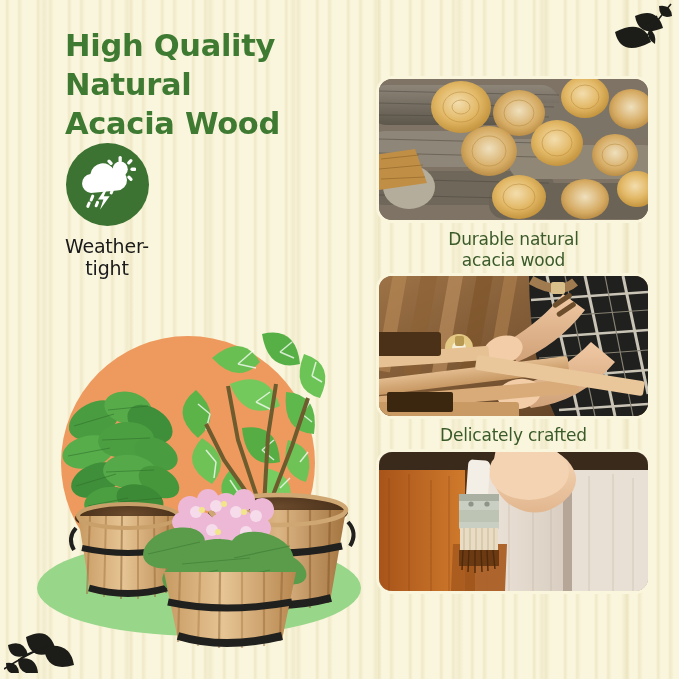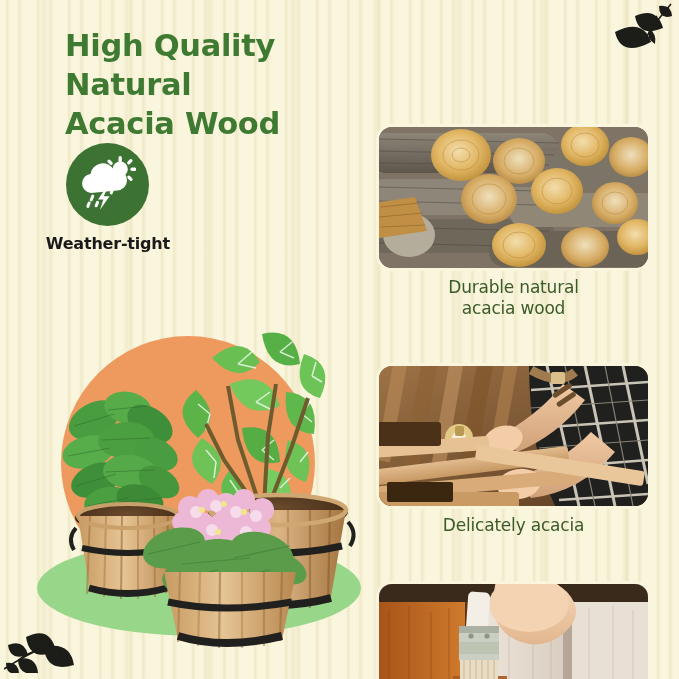--- a/index.html
+++ b/index.html
@@ -74,46 +74,45 @@
     height: 83px;
     border-radius: 50%;
     background: #3d7332;
     margin: 0 auto 9px auto;
     display: flex;
     align-items: center;
     justify-content: center;
   }
   .feature-label {
     font-family: "DejaVu Sans", sans-serif;
-    font-size: 16px;
-    font-weight: 700;
+    font-size: 19px;
+    font-weight: 400;
     line-height: 1.18;
     color: #1a1a1a;
     letter-spacing: -0.2px;
-    text-align: right;
   }
 
   
   .hero {
     position: absolute;
     left: 16px;
     top: 320px;
     width: 356px;
     height: 330px;
   }
   .hero svg { display: block; }
 
   
   .right-col {
     position: absolute;
     left: 379px;
     top: 79px;
     width: 288px;
   }
-  .photo-block { margin-bottom: 6px; margin-top: 48px; }
+  .photo-block { margin-bottom: 6px; }
   .photo-card {
     width: 269px;
     height: 141px;
     border-radius: 13px;
     overflow: hidden;
     box-shadow: 0 0 0 3px #faf6dd;
     background: #8a7358;
   }
   .photo-card svg { display: block; }
   .photo-caption {
@@ -535,21 +534,21 @@
           <rect x="-10" y="112" width="210" height="14" rx="3" transform="rotate(-5 95 119)" fill="#d8ab78"></rect>
           <rect x="-10" y="74" width="120" height="14" rx="3" transform="rotate(-4 50 81)" fill="#e6c193"></rect>
           <rect x="96" y="92" width="170" height="15" rx="3" transform="rotate(9 181 99)" fill="#e9c79a"></rect>
           <rect x="-10" y="126" width="150" height="18" rx="3" fill="#c99a64"></rect>
           <rect x="-8" y="56" width="70" height="24" rx="3" fill="#4a3118"></rect>
 
           <rect x="8" y="116" width="66" height="20" rx="2" fill="#3b2610"></rect>
         </svg>
       </div>
       <div class="photo-caption">
-        <div>Delicately acacia</div>
+        <div>Delicately crafted</div>
       </div>
     </div>
 
     <div class="photo-block block-3">
       <div class="photo-card">
         <svg width="269" height="139" viewBox="0 0 269 139">
           <defs>
             <linearGradient id="wetWood" x1="0" y1="0" x2="1" y2="0">
               <stop offset="0%" stop-color="#a8541a"></stop>
               <stop offset="100%" stop-color="#d07a2c"></stop>

